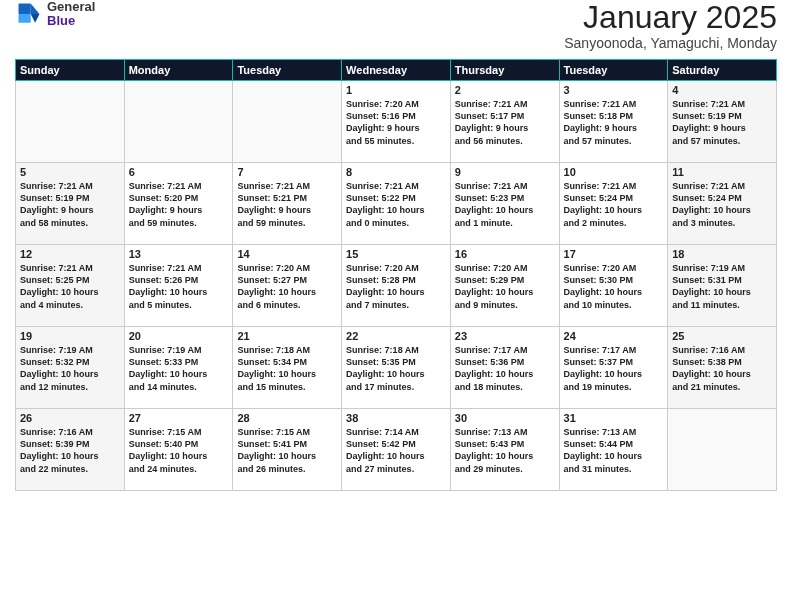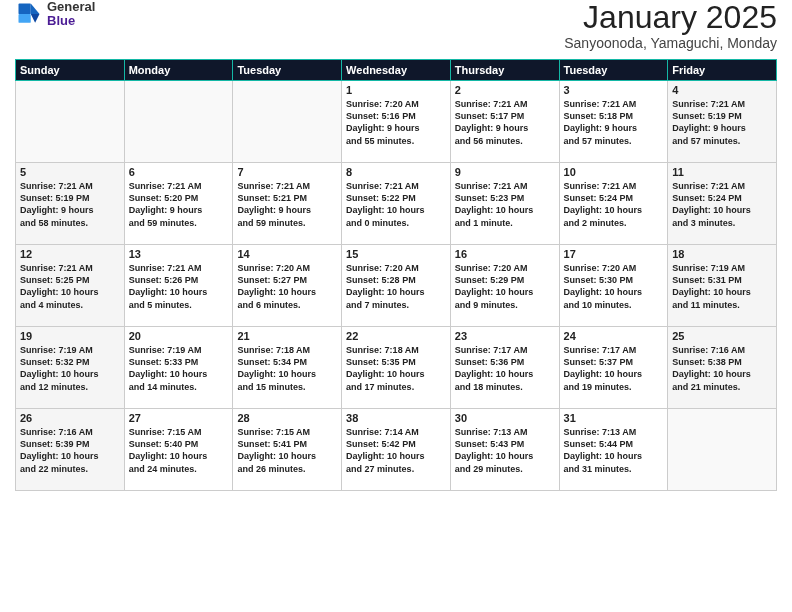--- a/index.html
+++ b/index.html
@@ -119,21 +119,21 @@
 
   <table class="calendar">
     <thead>
       <tr>
       <th>Sunday</th>
           <th>Monday</th>
           <th>Tuesday</th>
           <th>Wednesday</th>
           <th>Thursday</th>
           <th>Tuesday</th>
-          <th>Friday</th>
+          <th>Saturday</th>
         </tr>
     </thead>
     <tbody id="calendar-body">
     <tr>
           <td class="empty"></td>
           <td class="empty"></td>
           <td class="empty"></td>
           <td>
             <span class="day-num">1</span>
             <div class="cell-text" style="white-space: pre-line;">Sunrise: 7:20 AM

